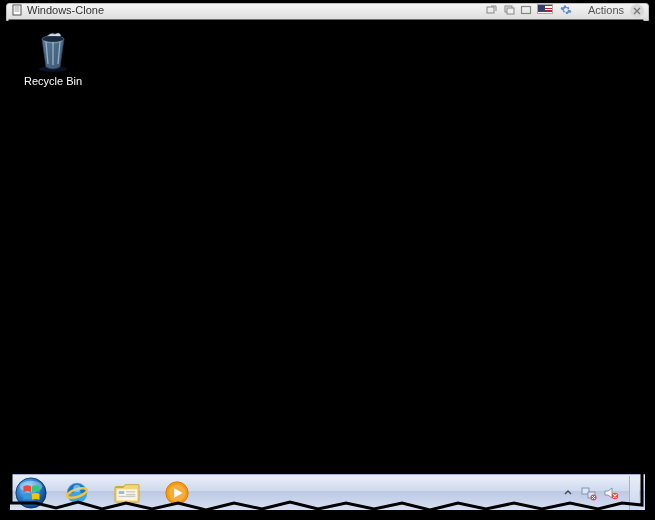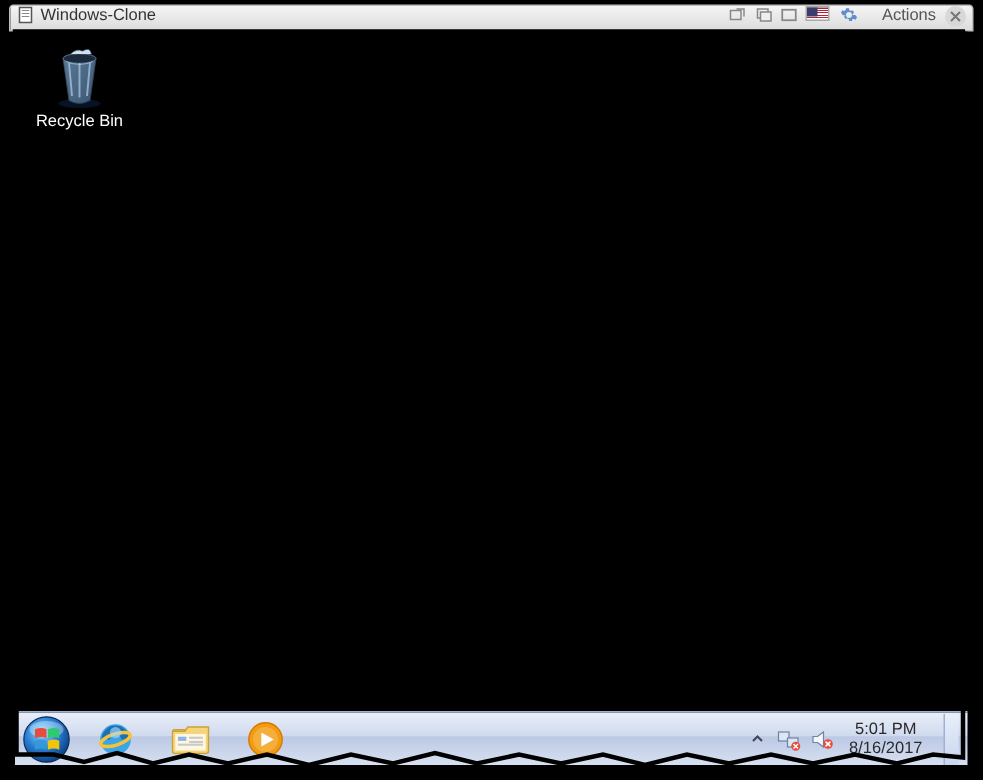--- a/index.html
+++ b/index.html
@@ -277,24 +277,20 @@
         <path d="M11 11 L14 14 M14 11 L11 14" stroke="#fff" stroke-width="1"></path>
       </svg>
     </div>
     <div class="tray-icon">
       <svg width="16" height="16" viewBox="0 0 16 16">
         <path d="M2 6 h3 l4 -3 v10 l-4 -3 h-3 z" fill="#f5f8fb" stroke="#6a84a8" stroke-width="0.8"></path>
         <circle cx="12" cy="11" r="3.2" fill="#e74c3c"></circle>
         <path d="M10.4 9.4 L13.6 12.6 M13.6 9.4 L10.4 12.6" stroke="#fff" stroke-width="1.1"></path>
       </svg>
     </div>
-    <div class="clock">
-      <div>5:01 PM</div>
-      <div>8/16/2017</div>
-    </div>
     <div class="show-desktop"></div>
   </div>
 </div>
 
 <div class="frame">
 <svg viewBox="0 0 643 511" preserveAspectRatio="none">
   <path d="M4 18
            L4 28 L8 40 L3 56 L9 72 L4 90 L10 108 L5 128 L11 148 L5 170 L10 192 L4 214 L9 236 L4 258 L10 280 L5 302 L11 324 L5 346 L10 368 L4 390 L9 412 L4 432 L8 448 L5 460
            L5 500
            L30 500 L50 505 L72 499 L96 506 L120 500 L146 506 L172 500 L200 507 L228 500 L256 506 L284 499 L312 506 L340 500 L368 506 L396 500 L424 507 L452 500 L480 506 L508 500 L536 506 L564 500 L592 506 L616 500 L636 502

